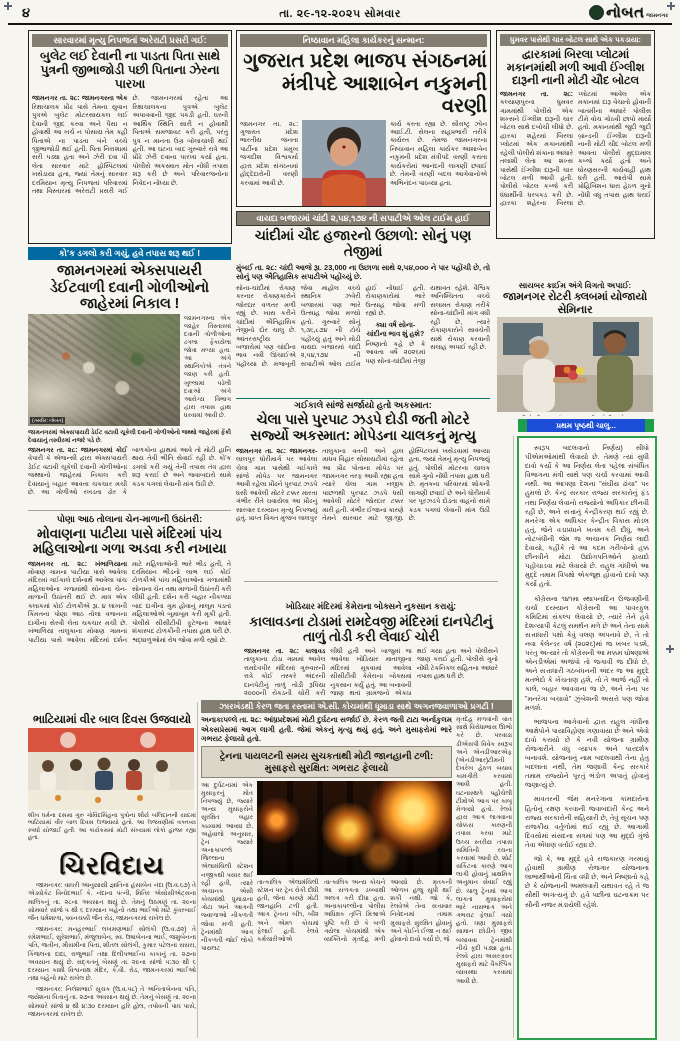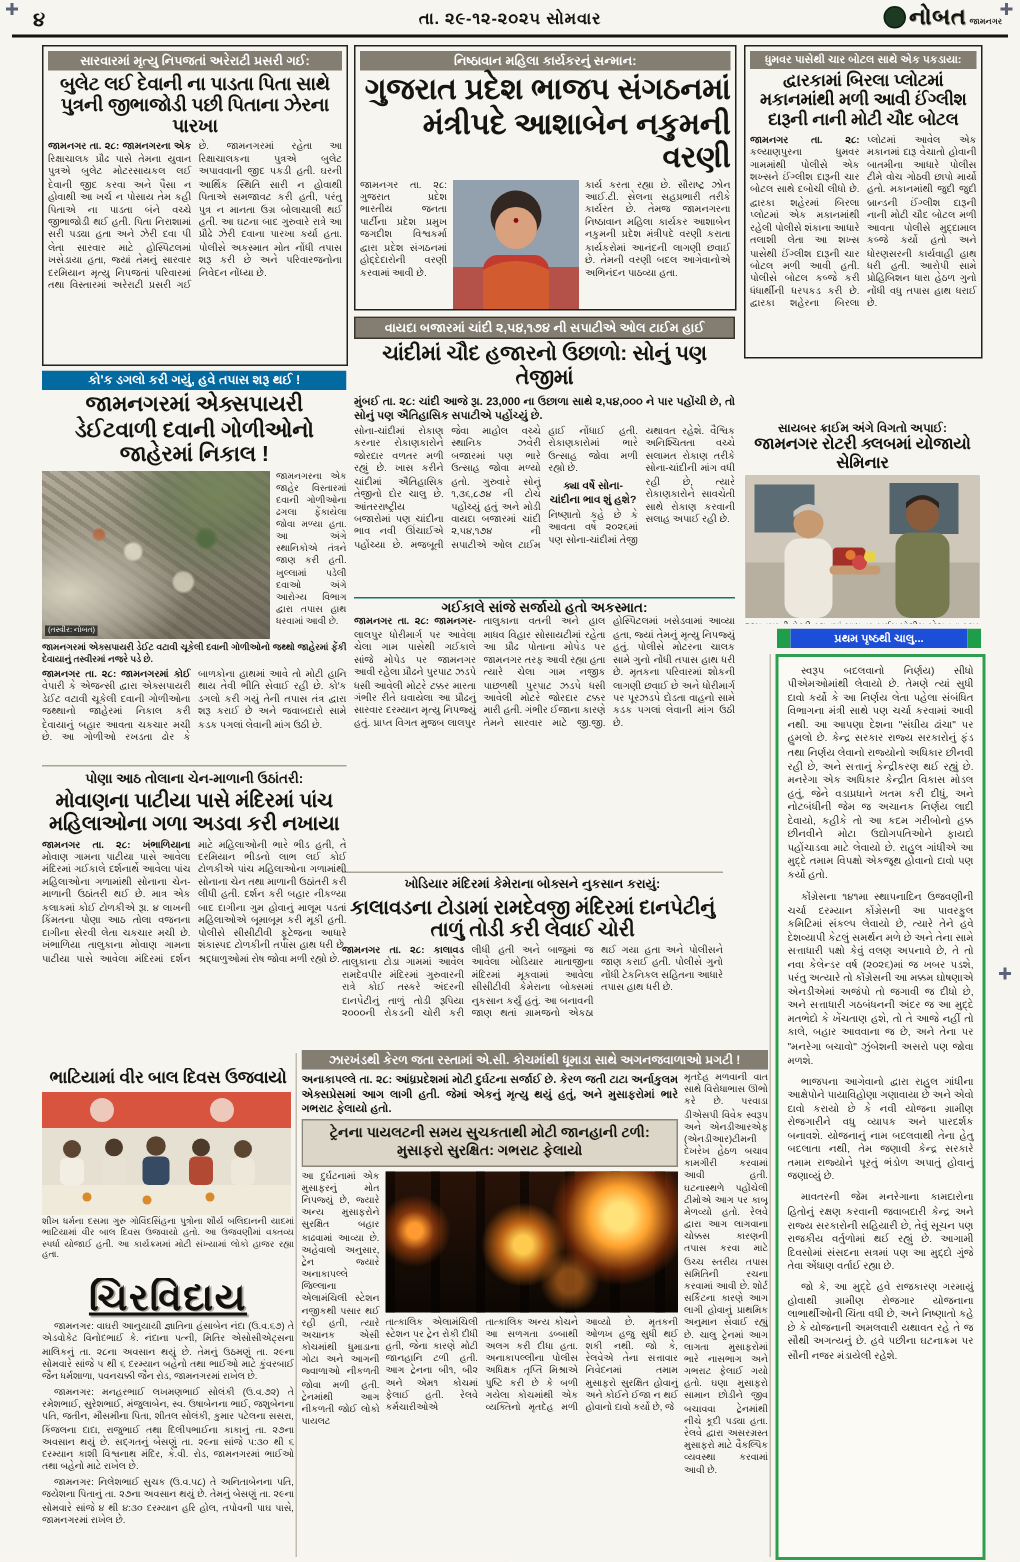--- a/index.html
+++ b/index.html
@@ -53,21 +53,21 @@
     radial-gradient(circle at 47% 52%, #ffcb4e 0 6px, rgba(230,120,25,.8) 15px, transparent 28px),
     radial-gradient(circle at 10% 42%, #ff9a30 0 5px, rgba(170,70,15,.7) 13px, transparent 24px),
     radial-gradient(circle at 63% 78%, rgba(255,140,40,.5) 0 8px, transparent 20px),
     repeating-linear-gradient(90deg, rgba(0,0,0,.5) 0 6px, rgba(0,0,0,0) 6px 30px),
     linear-gradient(#2a1308,#140b05 70%,#0c0703);}
   .greenbox{border:2px solid #2f9e4f;background:#fbfaf4;padding:5px 6px;}
   .gpara{font-size:6.8px;line-height:1.34;text-align:justify;text-indent:9px;margin:0 0 5px 0;color:#1b170f;}
   .redbanner{display:flex;align-items:stretch;height:13px;}
   .redbanner .cap{width:9px;background:#1e9e4a;}
   .redbanner .mid{flex:1;background:#1d4ed8;color:#fff;font-size:7.5px;font-weight:bold;text-align:center;line-height:13px;}
-  .obit-title{font-weight:900;font-size:25px;text-align:center;letter-spacing:1px;line-height:1.05;color:#12100c;text-shadow:1.2px 1.2px 0 #a9a598;margin-bottom:3px;text-decoration:underline;}
+  .obit-title{font-weight:900;font-size:25px;text-align:center;letter-spacing:1px;line-height:1.05;color:#12100c;text-shadow:1.2px 1.2px 0 #a9a598;margin-bottom:3px;}
   .obit-entry{font-size:6.3px;line-height:1.3;text-align:justify;text-indent:8px;margin-bottom:3px;}
   .vrule{position:absolute;width:1px;background:#c2bdb0;}
 </style>
 </head>
 <body>
 
 <div class="page">
 
   <div class="regmark" style="left:4px;top:2px;"></div>
   <div class="regmark" style="left:667px;top:2px;"></div>
@@ -134,24 +134,25 @@
     <div class="lead8">મુંબઈ તા. ૨૮: ચાંદી આજે રૂા. 23,000 ના ઉછાળા સાથે ૨,૫૪,૦૦૦ ને પાર પહોંચી છે, તો સોનું પણ ઐતિહાસિક સપાટીએ પહોંચ્યું છે.</div>
     <div class="body cols4" style="height:118px;">
       <span>સોના-ચાંદીમાં રોકાણ કરનાર રોકાણકારોને જોરદાર વળતર મળી રહ્યું છે. ખાસ કરીને ચાંદીમાં ઐતિહાસિક તેજીનો દોર ચાલુ છે. આંતરરાષ્ટ્રીય બજારોમાં પણ ચાંદીના ભાવ નવી ઊંચાઈએ પહોંચ્યા છે. મજબૂતી જેવા માહોલ વચ્ચે સ્થાનિક ઝવેરી બજારમાં પણ ભારે ઉત્સાહ જોવા મળ્યો હતો. ગુરુવારે સોનું ૧,૩૬,૮૭૪ ની ટોચે પહોંચ્યું હતું અને મોડી વાયદા બજારમાં ચાંદી ૨,૫૪,૧૭૪ ની સપાટીએ ઓલ ટાઈમ હાઈ નોંધાઈ હતી. રોકાણકારોમાં ભારે ઉત્સાહ જોવા મળી રહ્યો છે.</span>
       <div class="subhead-inline">ક્યા વર્ષે સોના-ચાંદીના ભાવ શું હશે?</div>
       <span>નિષ્ણાતો કહે છે કે આવતા વર્ષે ૨૦૨૬માં પણ સોના-ચાંદીમાં તેજી યથાવત રહેશે. વૈશ્વિક અનિશ્ચિતતા વચ્ચે સલામત રોકાણ તરીકે સોના-ચાંદીની માંગ વધી રહી છે, ત્યારે રોકાણકારોને સાવચેતી સાથે રોકાણ કરવાની સલાહ અપાઈ રહી છે.</span>
     </div>
   </article>
 
   <article class="abs" style="left:236px;top:398px;width:254px;height:179px;border-top:1px solid #0f766e;padding-top:0;">
     <div class="kplain">ગઈકાલે સાંજે સર્જાયો હતો અકસ્માત:</div>
+    <h2 class="hl" style="font-size:14px;">ચેલા પાસે પુરપાટ ઝડપે દોડી જતી મોટરે સર્જ્યો અકસ્માત: મોપેડના ચાલકનું મૃત્યુ</h2>
     <div class="body cols3 first-bold" style="height:122px;">જામનગર તા. ૨૮: જામનગર-લાલપુર ધોરીમાર્ગ પર આવેલા ચેલા ગામ પાસેથી ગઈકાલે સાંજે મોપેડ પર જામનગર આવી રહેલા પ્રૌઢને પુરપાટ ઝડપે ધસી આવેલી મોટરે ટક્કર મારતા ગંભીર રીતે ઘવાયેલા આ પ્રૌઢનું સારવાર દરમ્યાન મૃત્યુ નિપજ્યું હતું. પ્રાપ્ત વિગત મુજબ લાલપુર તાલુકાના વતની અને હાલ માધવ વિહાર સોસાયટીમાં રહેતા આ પ્રૌઢ પોતાના મોપેડ પર જામનગર તરફ આવી રહ્યા હતા ત્યારે ચેલા ગામ નજીક પાછળથી પુરપાટ ઝડપે ધસી આવેલી મોટરે જોરદાર ટક્કર મારી હતી. ગંભીર ઈજાના કારણે તેમને સારવાર માટે જી.જી. હોસ્પિટલમાં ખસેડવામાં આવ્યા હતા, જ્યાં તેમનું મૃત્યુ નિપજ્યું હતું. પોલીસે મોટરના ચાલક સામે ગુનો નોંધી તપાસ હાથ ધરી છે. મૃતકના પરિવારમાં શોકની લાગણી છવાઈ છે અને ધોરીમાર્ગ પર પૂરઝડપે દોડતા વાહનો સામે કડક પગલાં લેવાની માંગ ઉઠી છે.</div>
   </article>
 
-  <article class="abs" style="left:228px;top:581px;width:254px;height:117px;border-top:1px solid #a9a496;padding-top:2px;">
+  <article class="abs" style="left:244px;top:581px;width:254px;height:117px;border-top:1px solid #a9a496;padding-top:19px;">
     <div class="kplain" style="font-size:8.5px;">ખોડિયાર મંદિરમાં કેમેરાના બોક્સને નુકસાન કરાયું:</div>
     <h2 class="hl" style="font-size:13.5px;">કાલાવડના ટોડામાં રામદેવજી મંદિરમાં દાનપેટીનું તાળું તોડી કરી લેવાઈ ચોરી</h2>
     <div class="body cols3 first-bold" style="height:64px;">જામનગર તા. ૨૮: કાલાવડ તાલુકાના ટોડા ગામમાં આવેલ રામદેવપીર મંદિરમાં ગુરુવારની રાત્રે કોઈ તસ્કરે અંદરની દાનપેટીનું તાળું તોડી રૂપિયા ૨૦૦૦ની રોકડની ચોરી કરી લીધી હતી અને બાજુમાં જ આવેલા ખોડિયાર માતાજીના મંદિરમાં મૂકવામાં આવેલા સીસીટીવી કેમેરાના બોક્સમાં નુકસાન કર્યું હતું. આ બનાવની જાણ થતાં ગ્રામજનો એકઠા થઈ ગયા હતા અને પોલીસને જાણ કરાઈ હતી. પોલીસે ગુનો નોંધી ટેકનિકલ સહિતના આધારે તપાસ હાથ ધરી છે.</div>
   </article>
 
   <article class="abs" style="left:28px;top:510px;width:203px;height:200px;border-top:1px solid #a9a496;padding-top:2px;">
     <div class="kplain">પોણા આઠ તોલાના ચેન-માળાની ઉઠાંતરી:</div>
     <h2 class="hl" style="font-size:13.5px;">મોવાણના પાટીયા પાસે મંદિરમાં પાંચ મહિલાઓના ગળા અડવા કરી નખાયા</h2>
     <div class="body cols2 first-bold" style="height:146px;">જામનગર તા. ૨૮: ખંભાળિયાના મોવાણ ગામના પાટીયા પાસે આવેલા મંદિરમાં ગઈકાલે દર્શનાર્થે આવેલા પાંચ મહિલાઓના ગળામાંથી સોનાના ચેન-માળાની ઉઠાંતરી થઈ છે. માત્ર એક કલાકમાં કોઈ ટોળકીએ રૂા. ૪ લાખની કિંમતના પોણા આઠ તોલા વજનના દાગીના સેરવી લેતા ચકચાર મચી છે. ખંભાળિયા તાલુકાના મોવાણ ગામના પાટીયા પાસે આવેલા મંદિરમાં દર્શન માટે મહિલાઓની ભારે ભીડ હતી, તે દરમિયાન ભીડનો લાભ લઈ કોઈ ટોળકીએ પાંચ મહિલાઓના ગળામાંથી સોનાના ચેન તથા માળાની ઉઠાંતરી કરી લીધી હતી. દર્શન કરી બહાર નીકળ્યા બાદ દાગીના ગુમ હોવાનું માલૂમ પડતાં મહિલાઓએ બૂમાબૂમ કરી મૂકી હતી. પોલીસે સીસીટીવી ફૂટેજના આધારે શંકાસ્પદ ટોળકીની તપાસ હાથ ધરી છે. શ્રદ્ધાળુઓમાં રોષ જોવા મળી રહ્યો છે.</div>
   </article>

